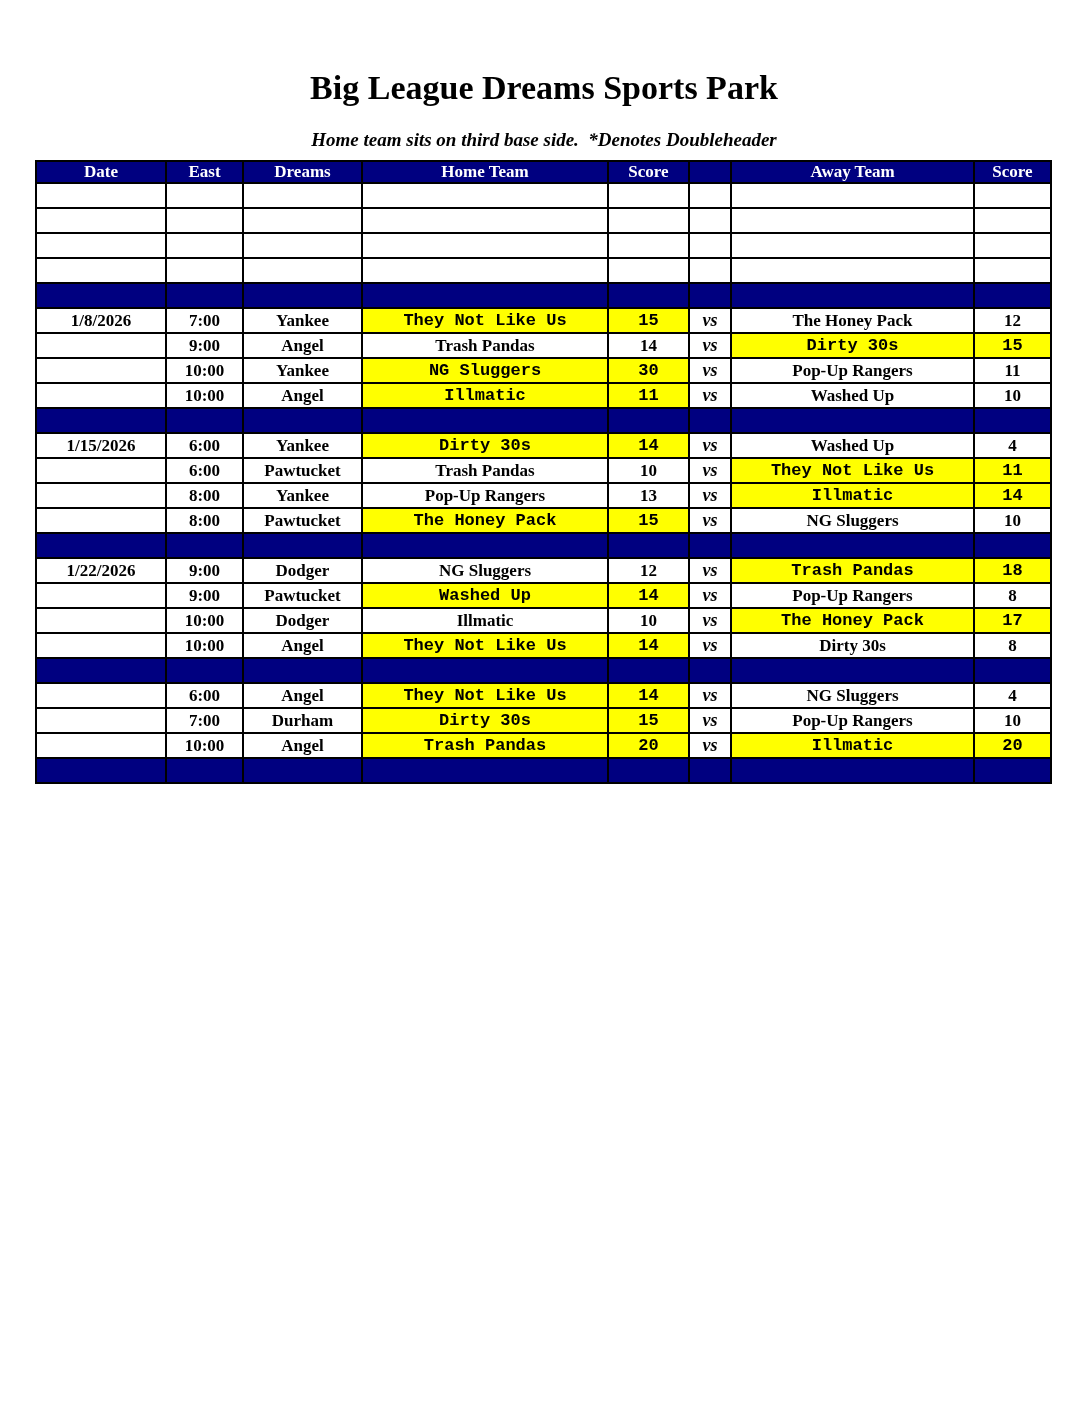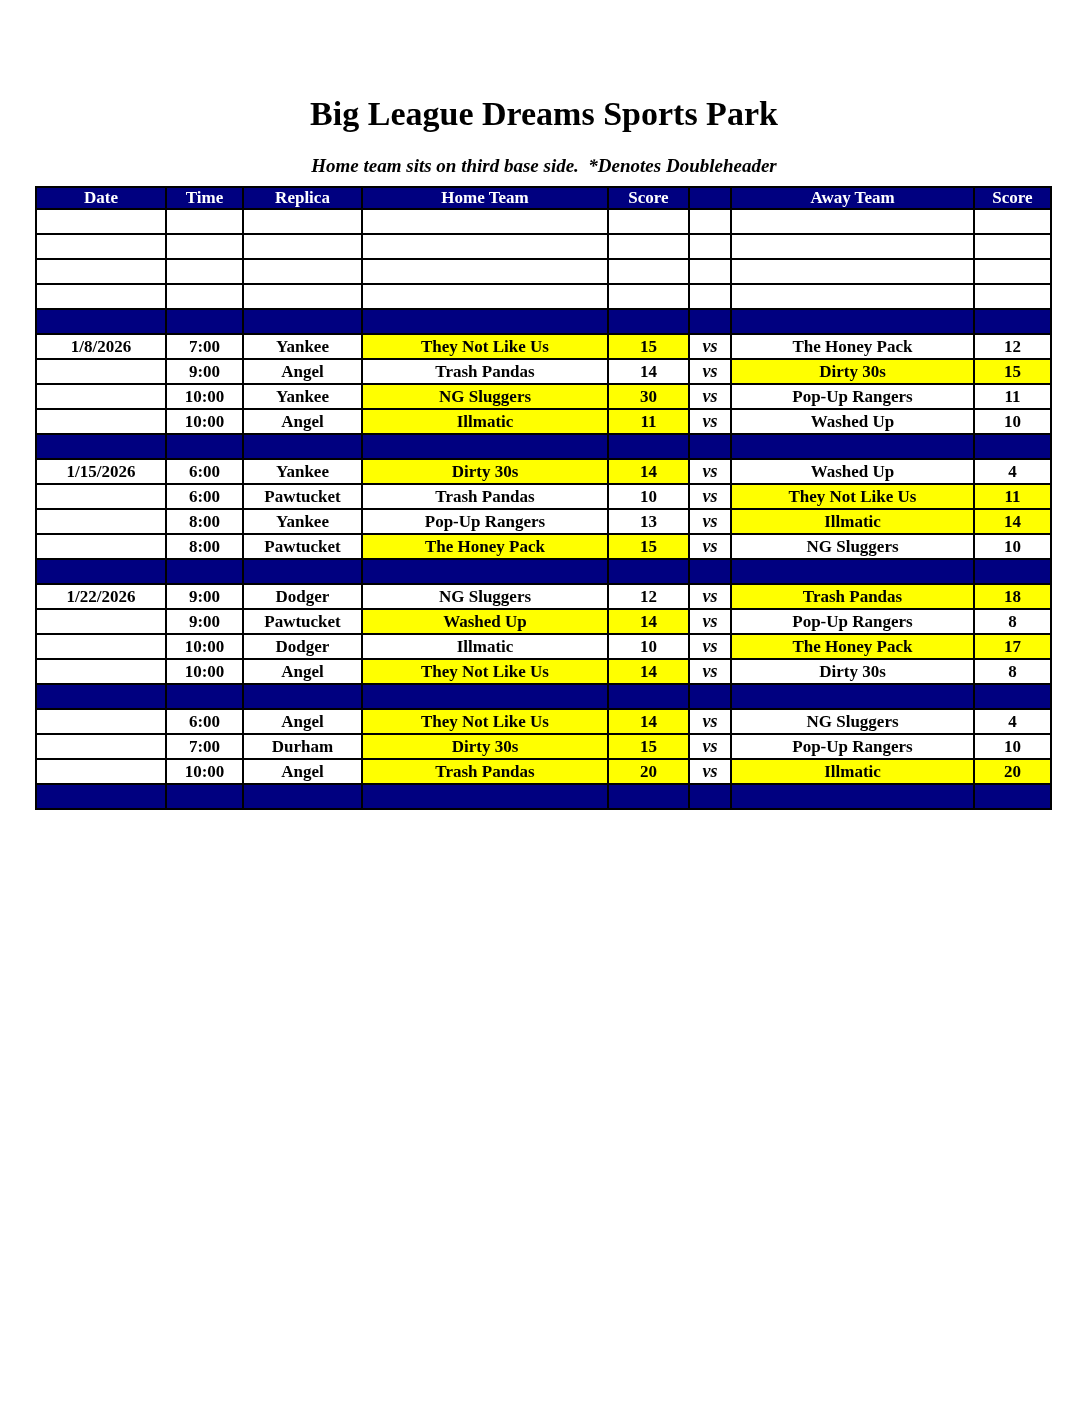--- a/index.html
+++ b/index.html
@@ -10,21 +10,21 @@
   .page {
     position: relative;
     width: 1088px;
     height: 1408px;
     background: #ffffff;
     color: #000000;
     font-family: "Liberation Serif", serif;
     overflow: hidden;
   }
   .titles {
-    padding-top: 94px;
+    padding-top: 68px;
     text-align: center;
   }
   .title {
     font-size: 34px;
     font-weight: bold;
     line-height: 1.15;
   }
   .subtitle {
     font-size: 25px;
     font-weight: bold;
@@ -59,20 +59,21 @@
     background: var(--navy, #000080);
     color: var(--header-text, #ffffff);
     height: 19px;
     font-size: 17px;
   }
   tr.sep td {
     background: var(--navy, #000080);
   }
   td.hl {
     background: var(--hl, #ffff00);
+    font-family: Liberation Mono, monospace;
   }
   td.vs {
     font-style: italic;
     font-size: 18px;
   }
 </style>
 </head>
 <body>
 
 <div class="page">
@@ -89,22 +90,22 @@
       <col style="width:119px">
       <col style="width:246px">
       <col style="width:81px">
       <col style="width:42px">
       <col style="width:243px">
       <col style="width:77px">
     </colgroup>
     <thead>
       <tr>
         <th>Date</th>
-        <th>Time</th>
-        <th>Replica</th>
+        <th>East</th>
+        <th>Dreams</th>
         <th>Home Team</th>
         <th>Score</th>
         <th></th>
         <th>Away Team</th>
         <th>Score</th>
       </tr>
     </thead>
     <tbody>
         <tr>
           <td></td>

